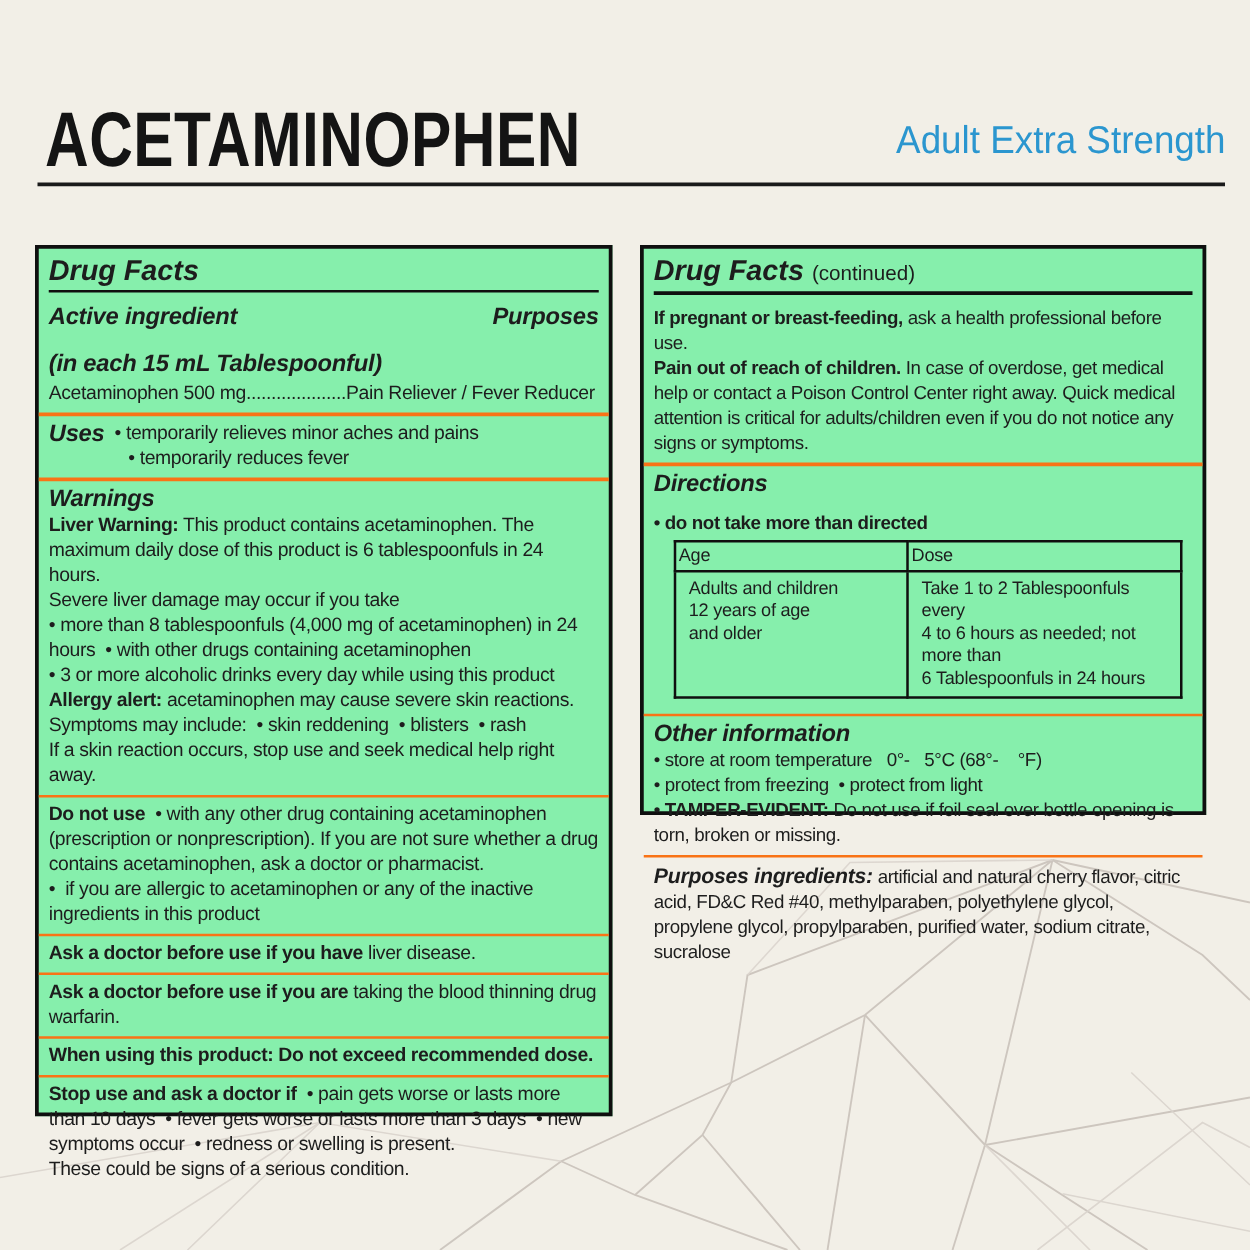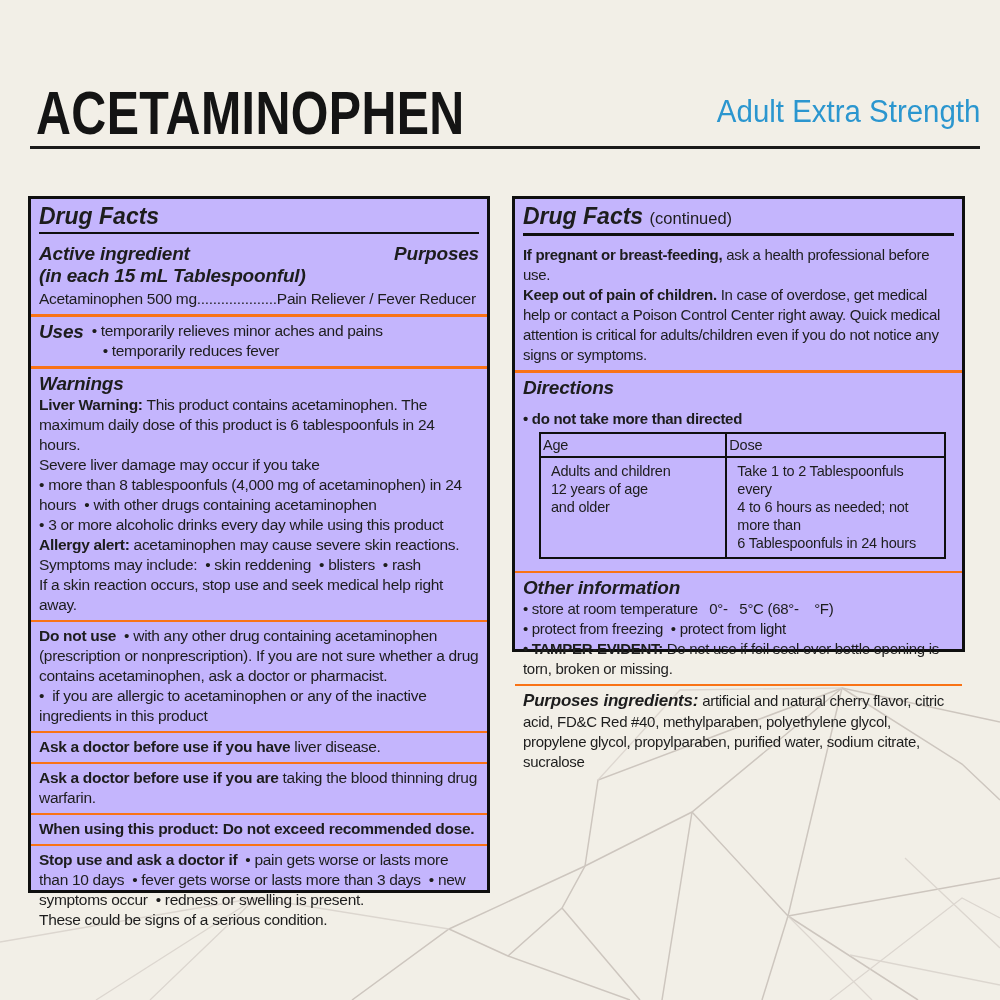--- a/index.html
+++ b/index.html
@@ -45,21 +45,21 @@
   .header-rule {
     position: absolute;
     left: 30px; top: 146px;
     width: 950px; height: 3px;
     background: #1a1a1a;
   }
 
   
   .panel {
     position: absolute;
-    background: #c4b5fd;
+    background: #86efac;
     border: 3px solid #0f0f0f;
     display: flex;
     flex-direction: column;
   }
   .panel-left  { left: 28px;  top: 196px; width: 462px; height: 697px; }
   .panel-right { left: 512px; top: 196px; width: 453px; height: 456px; }
 
   .sec { padding: 4px 8px 5px 8px; border-top: 2px solid #f97316; }
   .sec.first { border-top: none; }
   .sec.thick { border-top-width: 3px; }
@@ -70,21 +70,21 @@
   .title-underline { border-bottom: 2px solid #0f0f0f; margin-top: 3px; }
   .panel-right .title-underline { border-bottom-width: 3px; margin-top: 4px; }
 
   .txt { font-size: 15.5px; line-height: 20px; letter-spacing: -0.3px; }
   .panel-right .txt { font-size: 15px; line-height: 20px; }
   b.lead { letter-spacing: -0.3px; }
 
   .h-ital { font-size: 19px; font-weight: bold; font-style: italic; line-height: 22px; letter-spacing: -0.2px; }
 
   .ai-head { display: flex; justify-content: space-between; }
-  .ai-sub  { margin-top: 0; }
+  .ai-sub  { margin-top: 16px; }
   .ai-row  { margin-top: 2px; }
 
   .uses-row { display: flex; gap: 8px; align-items: flex-start; }
   .uses-bullets .indent { padding-left: 11px; }
 
   .dir-head { display: flex; align-items: baseline; gap: 10px; flex-direction: column; }
   .dir-note { font-weight: bold; }
 
   table.dose-table {
     border-collapse: collapse;
@@ -198,21 +198,21 @@
 
 <div class="panel panel-right">
 
   <div class="sec first">
     <div class="panel-title"><span>Drug Facts</span> <span class="title-suffix">(continued)</span></div>
     <div class="title-underline"></div>
   </div>
 
   <div class="sec first" style="border-top:none">
     <div class="txt"><b class="lead">If pregnant or breast-feeding,</b><span> ask a health professional before use.</span></div>
-    <div class="txt"><b class="lead">Keep out of pain of children.</b><span> In case of overdose, get medical help or contact a Poison Control Center right away. Quick medical attention is critical for adults/children even if you do not notice any signs or symptoms.</span></div>
+    <div class="txt"><b class="lead">Pain out of reach of children.</b><span> In case of overdose, get medical help or contact a Poison Control Center right away. Quick medical attention is critical for adults/children even if you do not notice any signs or symptoms.</span></div>
   </div>
 
   <div class="sec thick">
     <div class="dir-head">
       <span class="h-ital">Directions</span>
       <span class="txt dir-note">• do not take more than directed</span>
     </div>
     <table class="dose-table">
       <tbody>
           <tr>

